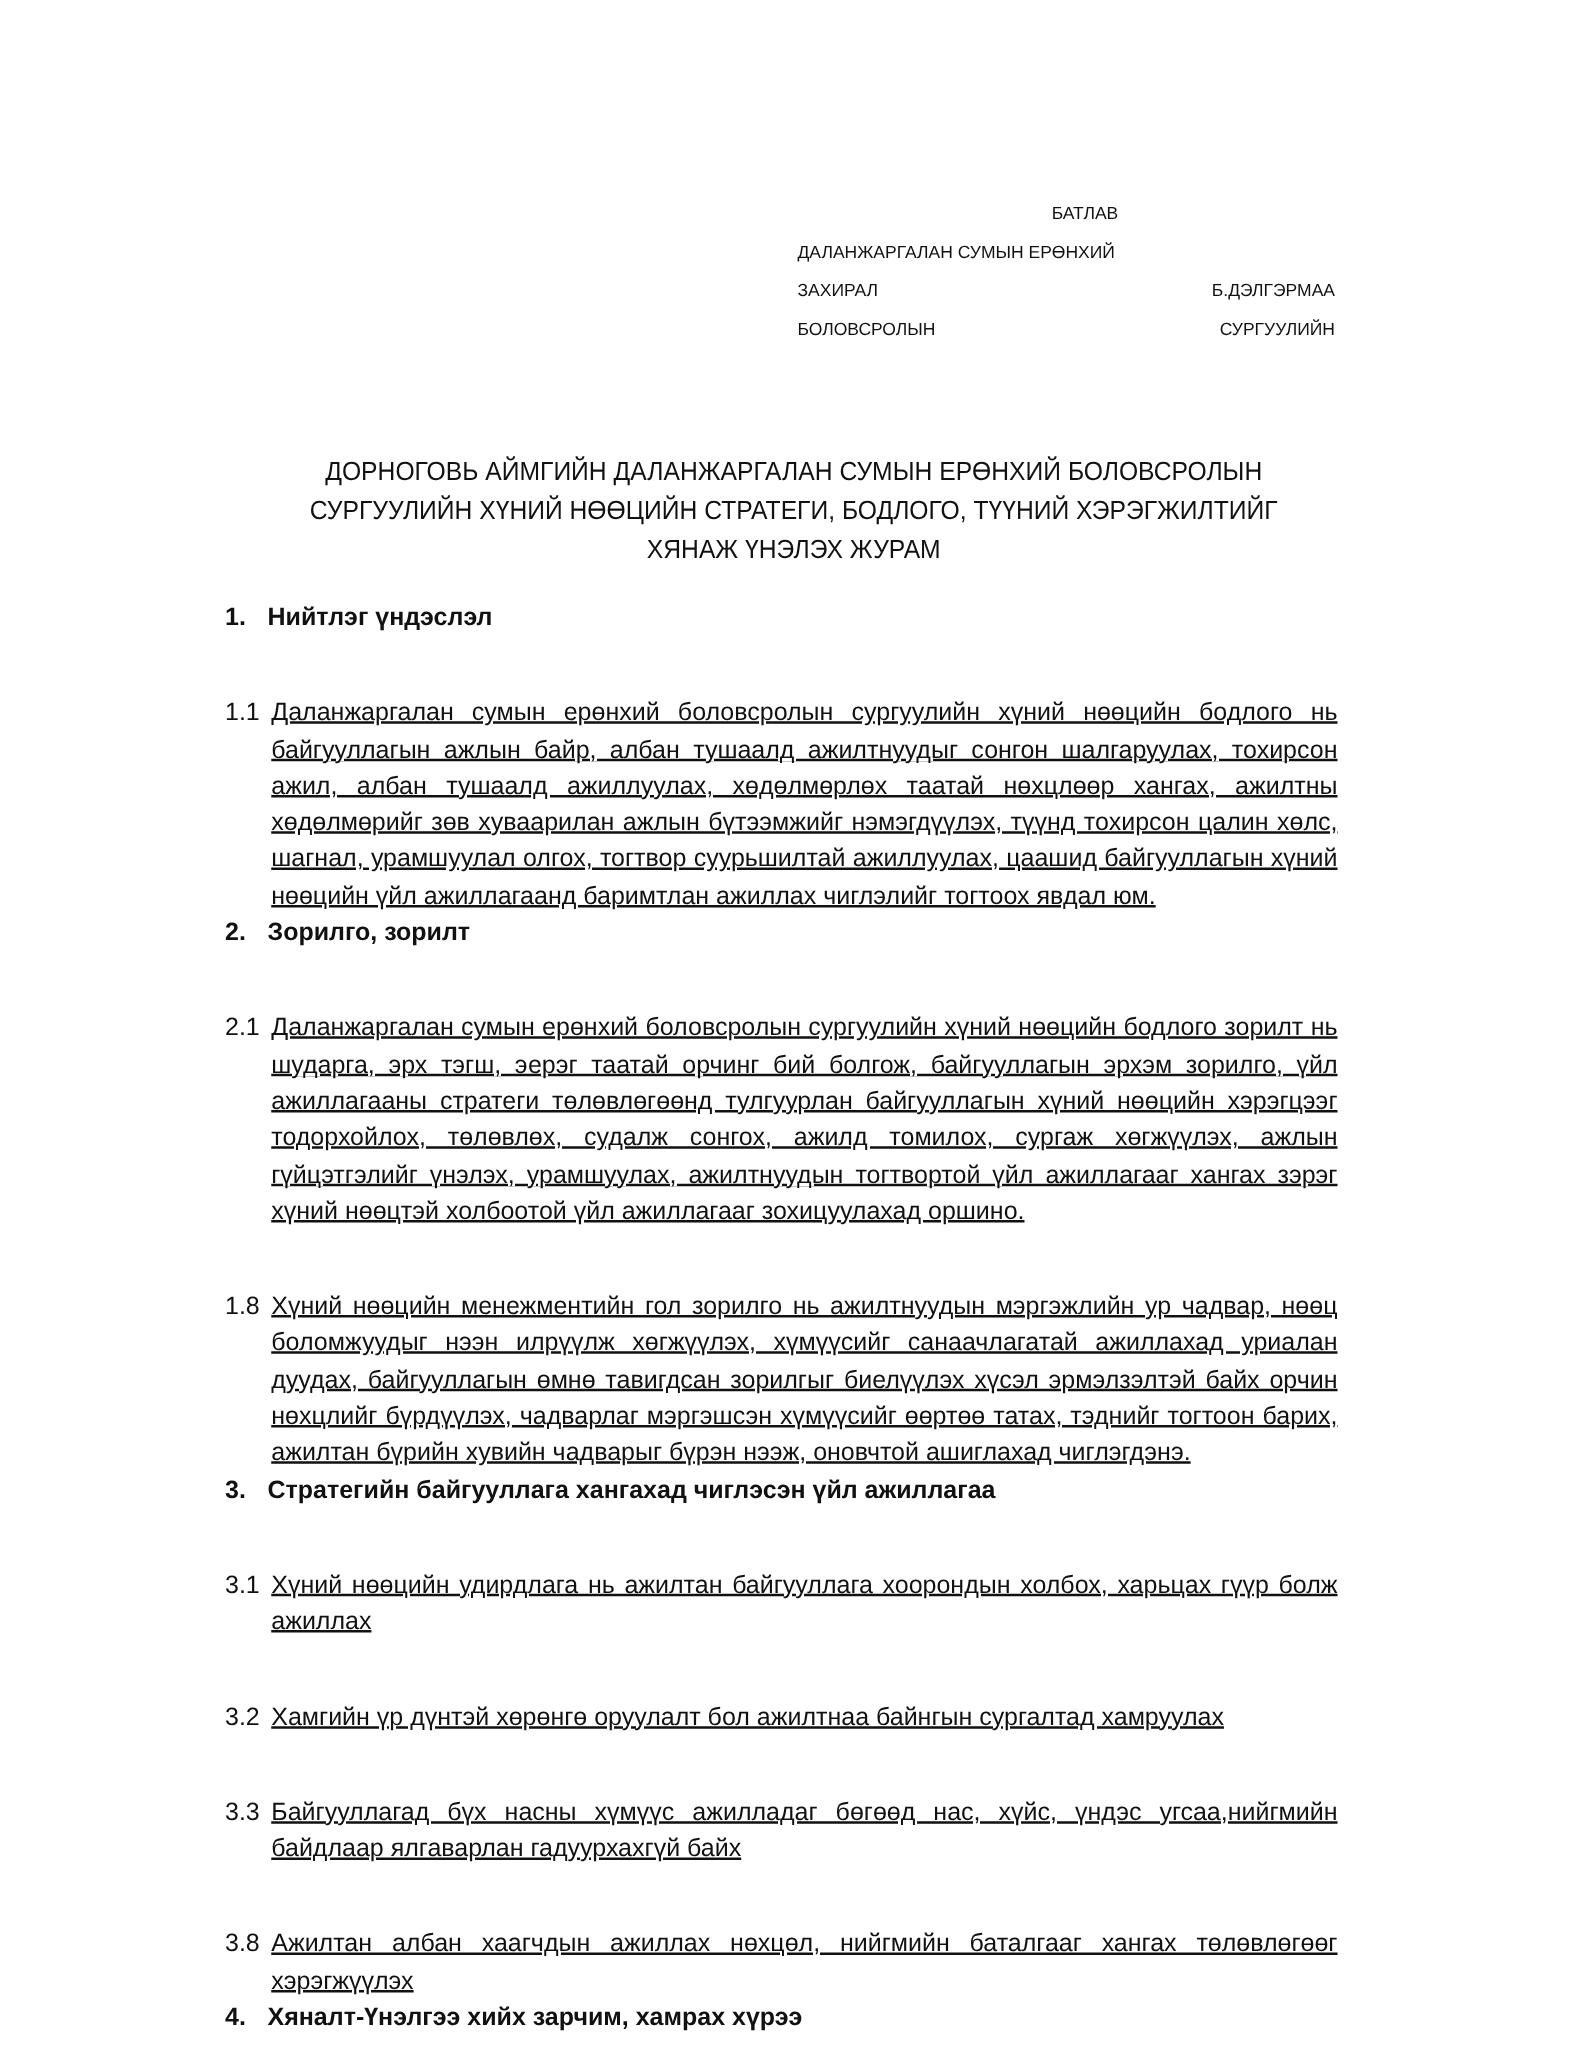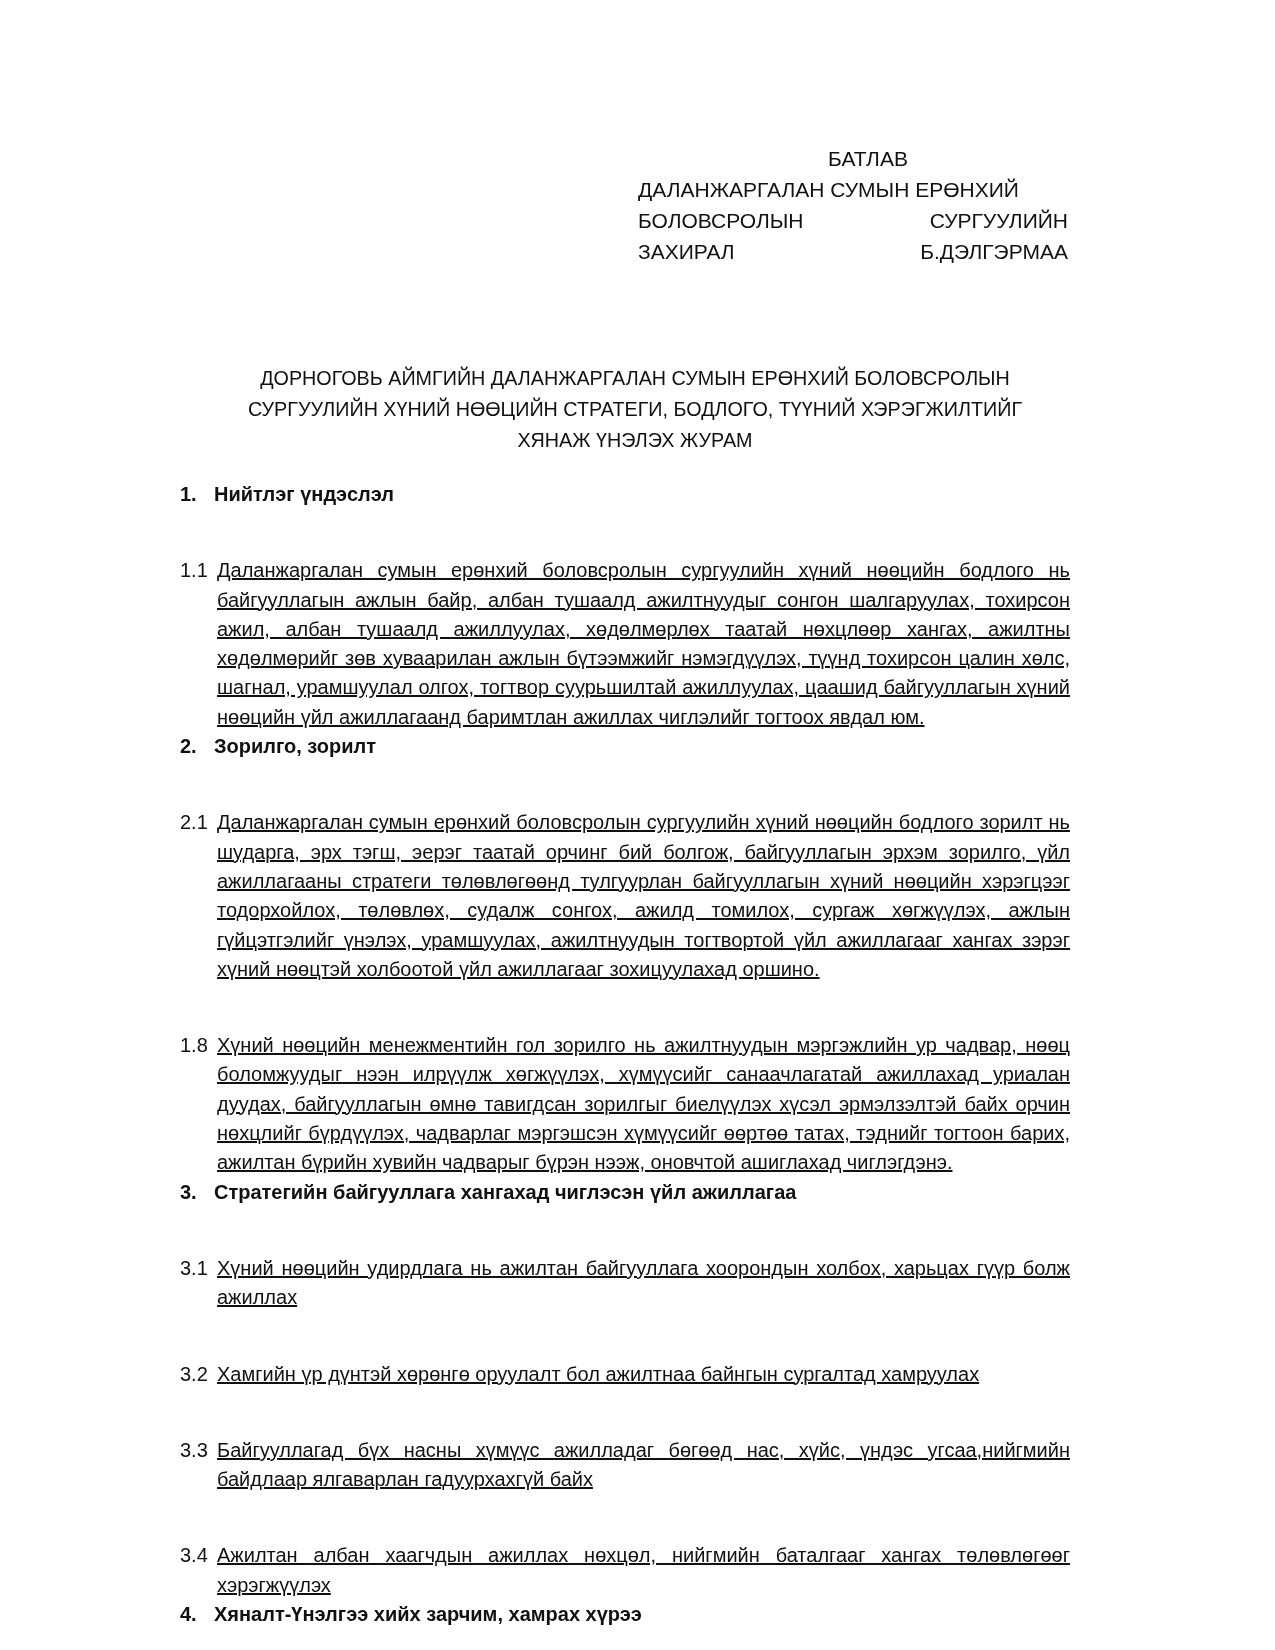--- a/index.html
+++ b/index.html
@@ -2,22 +2,22 @@
 <html><head>
   <meta charset="utf-8">
   <style>
     html, body { margin: 0; padding: 0; background: #ffffff; }
     body {
       width: 1275px; height: 1650px; position: relative; overflow: hidden;
       font-family: "Liberation Sans", "DejaVu Sans", sans-serif;
       color: #111111;
     }
     .approval {
-      position: absolute; left: 638px; top: 143px; width: 430px;
-      font-size: 21px; line-height: 31px;
+      position: absolute; left: 638px; top: 155px; width: 430px;
+      font-size: 14px; line-height: 31px;
     }
     .approval .center { text-align: center; padding-left: 30px; }
     .approval .row { display: flex; justify-content: space-between; white-space: nowrap; }
     .title {
       position: absolute; left: 170px; top: 362px; width: 930px;
       text-align: center; font-size: 21px; line-height: 31px;
       transform: scaleX(0.94); transform-origin: center top;
     }
     .content {
       position: absolute; left: 180px; top: 480px; width: 890px;
@@ -29,26 +29,26 @@
     .item .num { width: 37px; flex: none; }
     .item .text { flex: 1; text-decoration: underline; }
   </style>
 </head>
 <body>
 
 <div class="approval">
   <div class="center">БАТЛАВ</div>
   <div>ДАЛАНЖАРГАЛАН СУМЫН ЕРӨНХИЙ</div>
   <div class="row">
+    <span>ЗАХИРАЛ</span>
+    <span>Б.ДЭЛГЭРМАА</span>
+  </div>
+  <div class="row">
     <span>БОЛОВСРОЛЫН</span>
     <span>СУРГУУЛИЙН</span>
-  </div>
-  <div class="row">
-    <span>ЗАХИРАЛ</span>
-    <span>Б.ДЭЛГЭРМАА</span>
   </div>
 </div>
 
 <div class="title">
   <div>ДОРНОГОВЬ АЙМГИЙН ДАЛАНЖАРГАЛАН СУМЫН ЕРӨНХИЙ БОЛОВСРОЛЫН</div>
   <div>СУРГУУЛИЙН ХҮНИЙ НӨӨЦИЙН СТРАТЕГИ, БОДЛОГО, ТҮҮНИЙ ХЭРЭГЖИЛТИЙГ</div>
   <div>ХЯНАЖ ҮНЭЛЭХ ЖУРАМ</div>
 </div>
 
 <div class="content cond">
@@ -85,21 +85,21 @@
   </div>
   <div class="item">
     <span class="num">3.2</span>
     <span class="text">Хамгийн үр дүнтэй хөрөнгө оруулалт бол ажилтнаа байнгын сургалтад хамруулах</span>
   </div>
   <div class="item">
     <span class="num">3.3</span>
     <span class="text">Байгууллагад бүх насны хүмүүс ажилладаг бөгөөд нас, хүйс, үндэс угсаа,нийгмийн байдлаар ялгаварлан гадуурхахгүй байх</span>
   </div>
   <div class="item">
-    <span class="num">3.4</span>
+    <span class="num">3.8</span>
     <span class="text">Ажилтан албан хаагчдын ажиллах нөхцөл, нийгмийн баталгааг хангах төлөвлөгөөг хэрэгжүүлэх</span>
   </div>
 
   <div class="heading">
     <span class="num">4.</span>
     <span>Хяналт-Үнэлгээ хийх зарчим, хамрах хүрээ</span>
   </div>
   <div class="item">
     <span class="num">4.1</span>
     <span class="text">Хяналт-үнэлгээ хийхэд дараахь зарчмыг баримтлана:</span>

